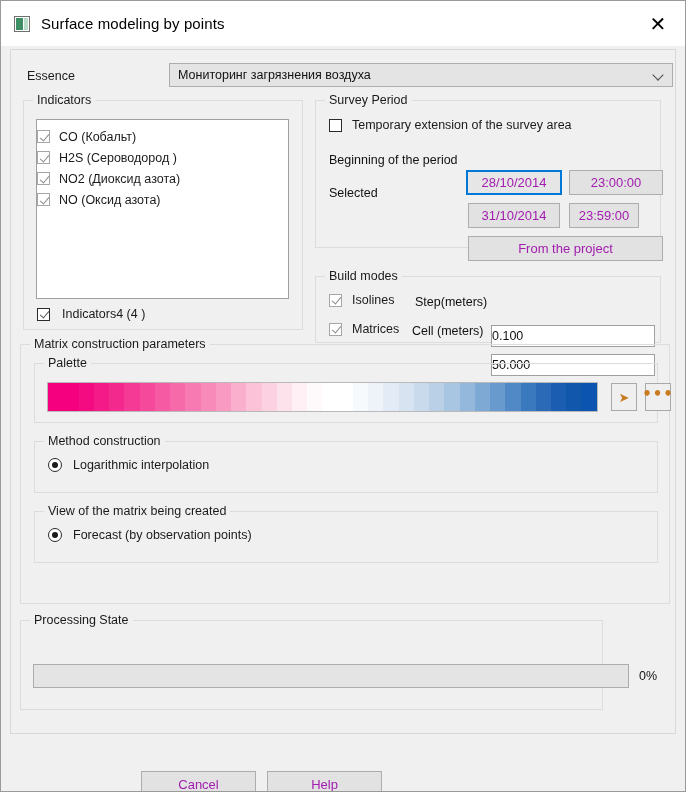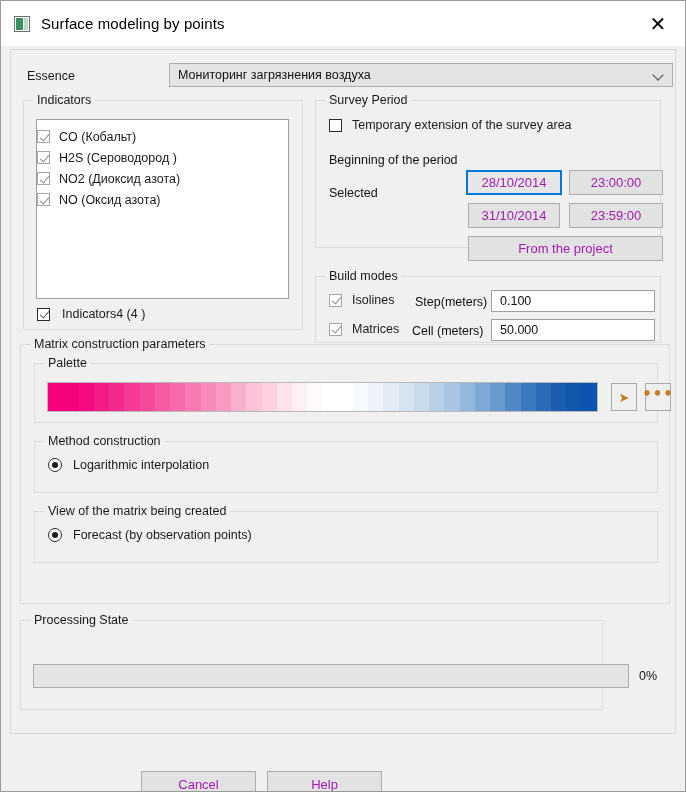--- a/index.html
+++ b/index.html
@@ -244,24 +244,25 @@
   }
 
   
   .textinput {
     position: absolute;
     background: #ffffff;
     border: 1px solid #a0a0a0;
     box-sizing: border-box;
     display: flex;
     align-items: center;
-    padding-left: 8px;
+    padding-left: 0;
     font-size: 12.5px;
     color: #111;
     cursor: text;
+    margin-top: 35px;
   }
 
   
   .palette-bar {
     position: absolute;
     left: 12px;
     top: 18px;
     width: 551px;
     height: 30px;
     border: 1px solid #b9b9b9;
@@ -409,21 +410,21 @@
           <span class="cb dark"></span>
           <span class="lbl">Temporary extension of the survey area</span>
         </div>
 
         <div class="field-label" style="left:13px; top:52px;">Beginning of the period</div>
         <div class="btn focused" style="left:150px; top:45px; width:96px; height:25px;">28/10/2014</div>
         <div class="btn" style="left:253px; top:45px; width:94px; height:25px;">23:00:00</div>
 
         <div class="field-label" style="left:13px; top:85px;">Selected</div>
         <div class="btn" style="left:152px; top:78px; width:92px; height:25px;">31/10/2014</div>
-        <div class="btn" style="left:253px; top:78px; width:94px; height:25px;">23:59:00</div>
+        <div class="btn" style="left:253px; top:78px; width:70px; height:25px;">23:59:00</div>
 
         <div class="btn" style="left:152px; top:111px; width:195px; height:25px;">From the project</div>
       </div>
 
       <div class="group" style="left:304px; top:226px; width:346px; height:67px;">
         <div class="legend">Build modes</div>
 
         <div class="row-cb" style="left:13px; top:16px;">
           <span class="cb checked"></span>
           <span class="lbl">Isolines</span>

